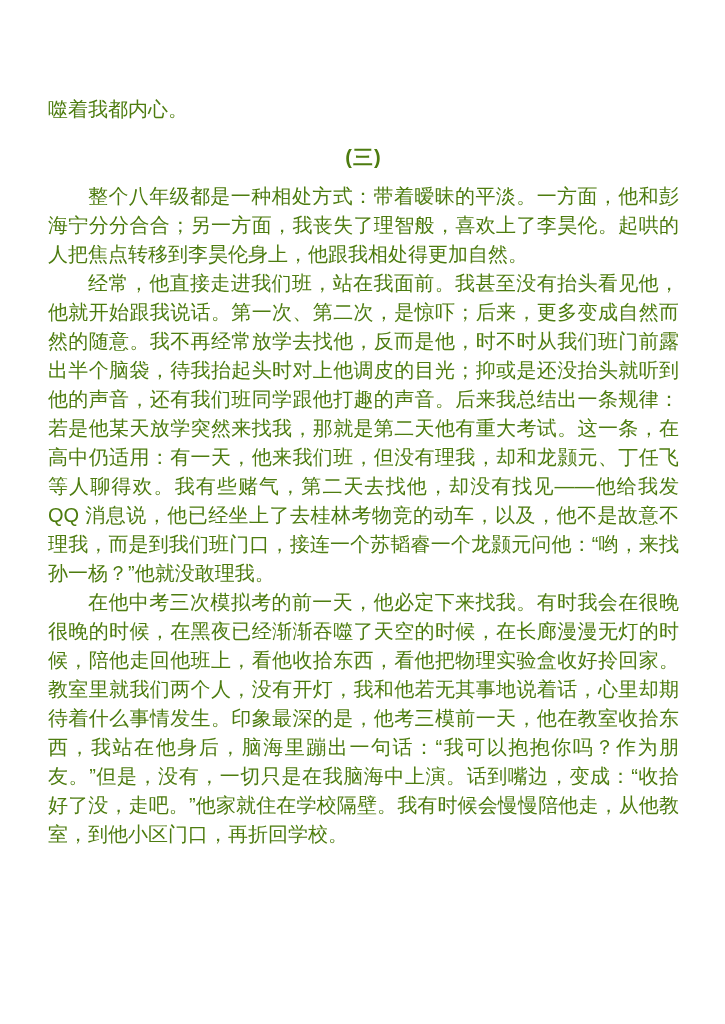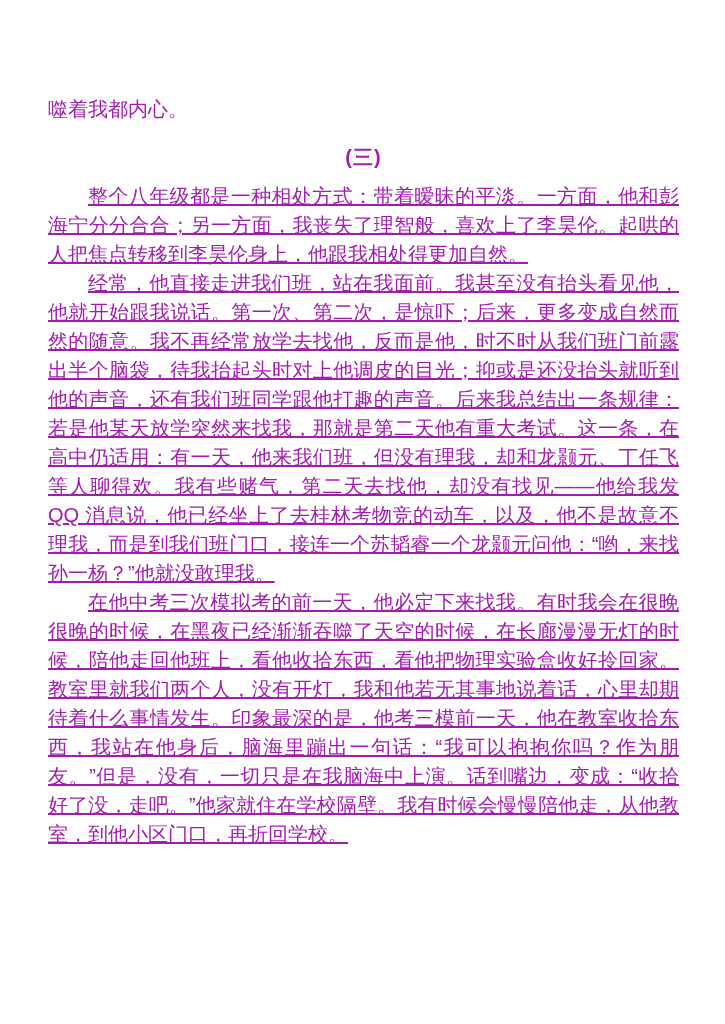--- a/index.html
+++ b/index.html
@@ -8,21 +8,21 @@
     background: #ffffff;
   }
   .page {
     position: relative;
     width: 725px;
     height: 1024px;
     box-sizing: border-box;
     background: #ffffff;
     padding: 95px 46px 0 48px;
     font-family: "Liberation Sans", "DejaVu Sans", sans-serif;
-    color: #a21caf;
+    color: #4d7c0f;
     overflow: hidden;
   }
   .continuation-line {
     margin: 0;
     font-size: 20px;
     line-height: 29px;
     text-align: left;
   }
   .section-heading {
     margin: 19px 0 10px 0;
@@ -31,21 +31,20 @@
     font-weight: 700;
     text-align: center;
     letter-spacing: 1px;
   }
   .para {
     margin: 0;
     font-size: 20px;
     line-height: 29px;
     text-indent: 2em;
     text-align: justify;
-    text-decoration: underline;
   }
 </style>
 </head>
 <body>
 
 <div class="page">
   <p class="continuation-line">噬着我都内心。</p>
 
   <h2 class="section-heading">(三)</h2>
 

